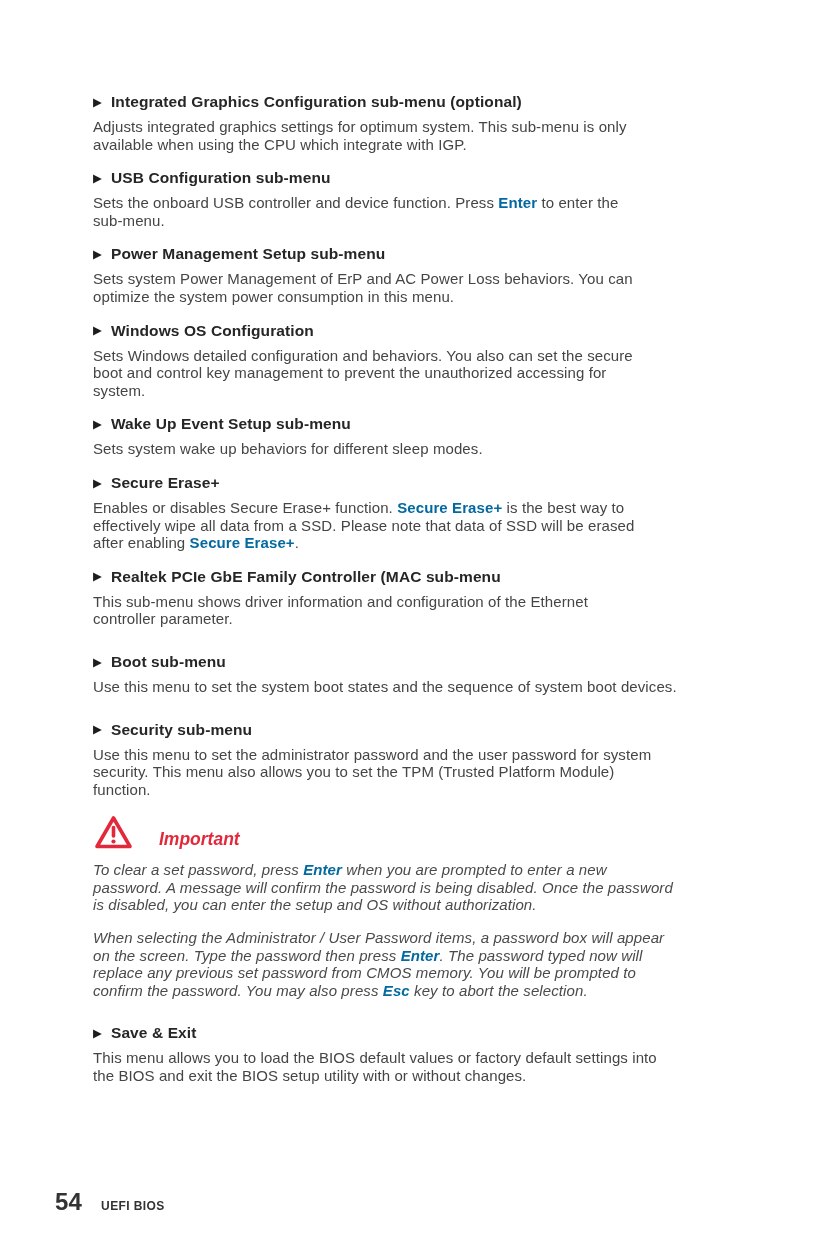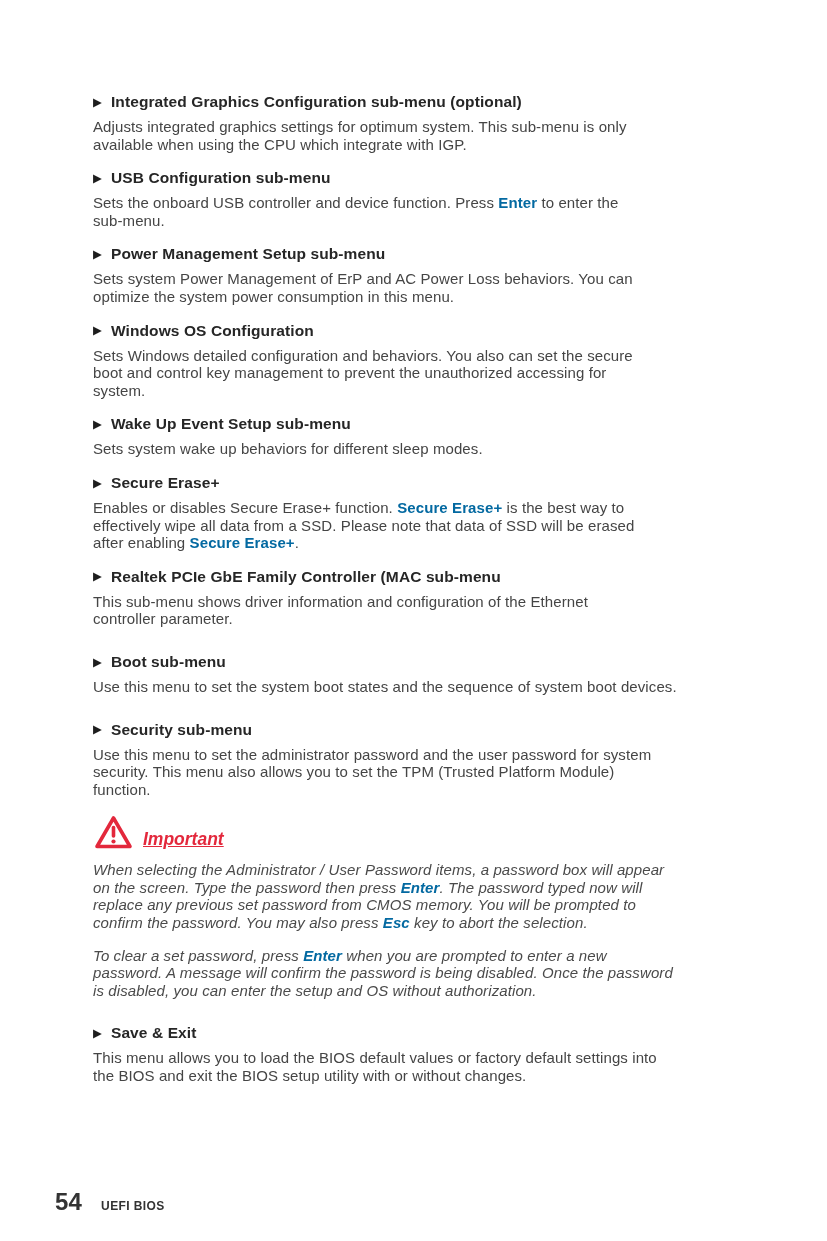--- a/index.html
+++ b/index.html
@@ -33,24 +33,23 @@
   .para{
     margin:0 0 15px 0;
     font-size:15px;line-height:17.6px;
     color:#454545;
     letter-spacing:0.1px;
     white-space:pre-line;
   }
   .para b{color:#0369a1;}
   .para.italic{font-style:italic;color:#4a4a4a;}
   .important-head{
-    display:flex;align-items:flex-end;gap:9px;
+    display:flex;align-items:flex-end;gap:25px;
     margin:16px 0 10px 0;
     color:var(--accent,#e3283c);
-    text-decoration:underline;
   }
   .important-label{
     font-style:italic;font-weight:bold;
     font-size:17.5px;line-height:1.1;
     padding-bottom:2px;
   }
   .warning-icon-svg{display:block;}
   .page-footer{
     position:absolute;left:55px;top:1188px;
     display:flex;align-items:baseline;gap:19px;
@@ -120,27 +119,27 @@
 security. This menu also allows you to set the TPM (Trusted Platform Module)
 function.</span></p>
       <div class="important-head">
         <svg class="warning-icon-svg" width="41" height="37" viewBox="0 0 41 37">
           <path d="M20.5 4 L37 32.5 H4 Z" fill="none" stroke="currentColor" stroke-width="3.6" stroke-linejoin="round"></path>
           <line x1="20.5" y1="13.5" x2="20.5" y2="22" stroke="currentColor" stroke-width="3.6" stroke-linecap="round"></line>
           <circle cx="20.5" cy="27.5" r="2.1" fill="currentColor"></circle>
         </svg>
         <span class="important-label">Important</span>
       </div>
+      <p class="para italic"><span>To clear a set password, press </span><b>Enter</b><span> when you are prompted to enter a new
+password. A message will confirm the password is being disabled. Once the password
+is disabled, you can enter the setup and OS without authorization.</span></p>
       <p class="para italic"><span>When selecting the Administrator / User Password items, a password box will appear
 on the screen. Type the password then press </span><b>Enter</b><span>. The password typed now will
 replace any previous set password from CMOS memory. You will be prompted to
 confirm the password. You may also press </span><b>Esc</b><span> key to abort the selection.</span></p>
-      <p class="para italic"><span>To clear a set password, press </span><b>Enter</b><span> when you are prompted to enter a new
-password. A message will confirm the password is being disabled. Once the password
-is disabled, you can enter the setup and OS without authorization.</span></p>
       <div class="heading">
         <span class="tri">▶</span>
         <span>Save &amp; Exit</span>
       </div>
       <p class="para"><span>This menu allows you to load the BIOS default values or factory default settings into
 the BIOS and exit the BIOS setup utility with or without changes.</span></p>
     </main>
 
   <footer class="page-footer">
     <span class="pagenum">54</span>

